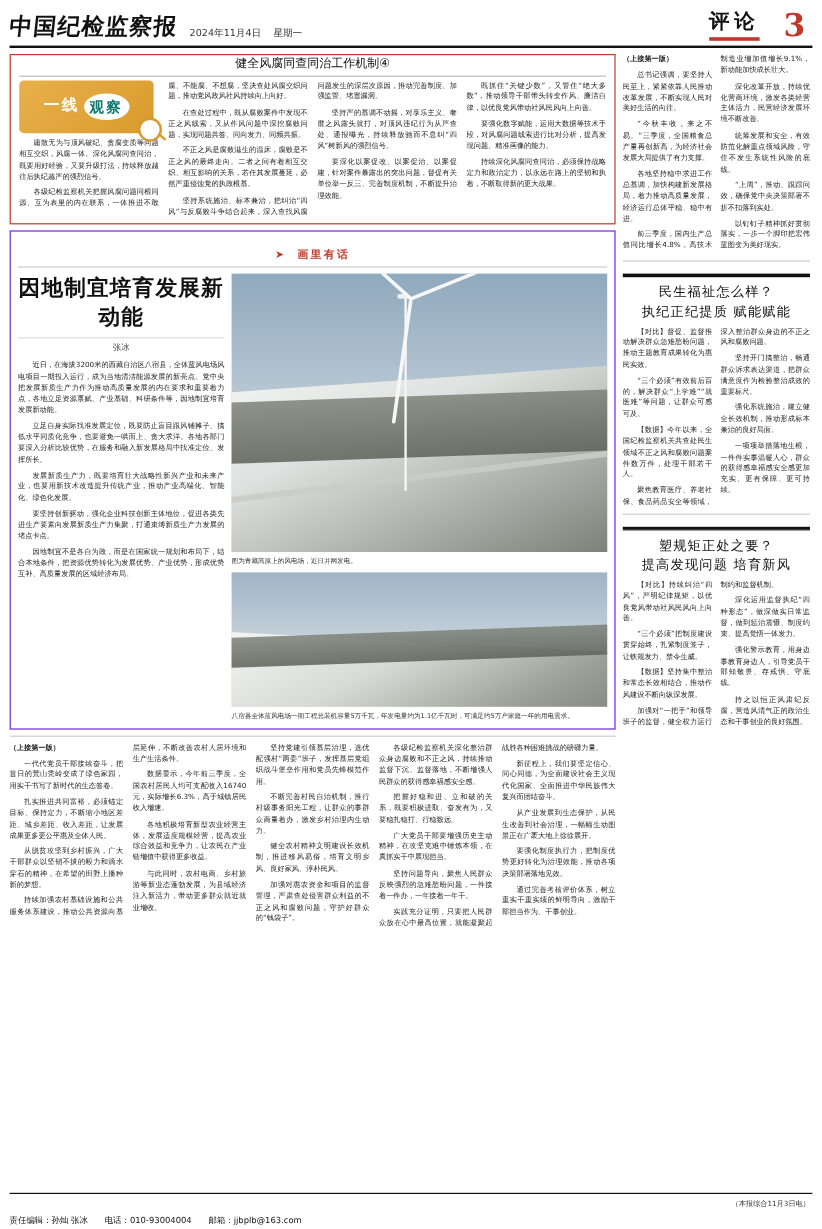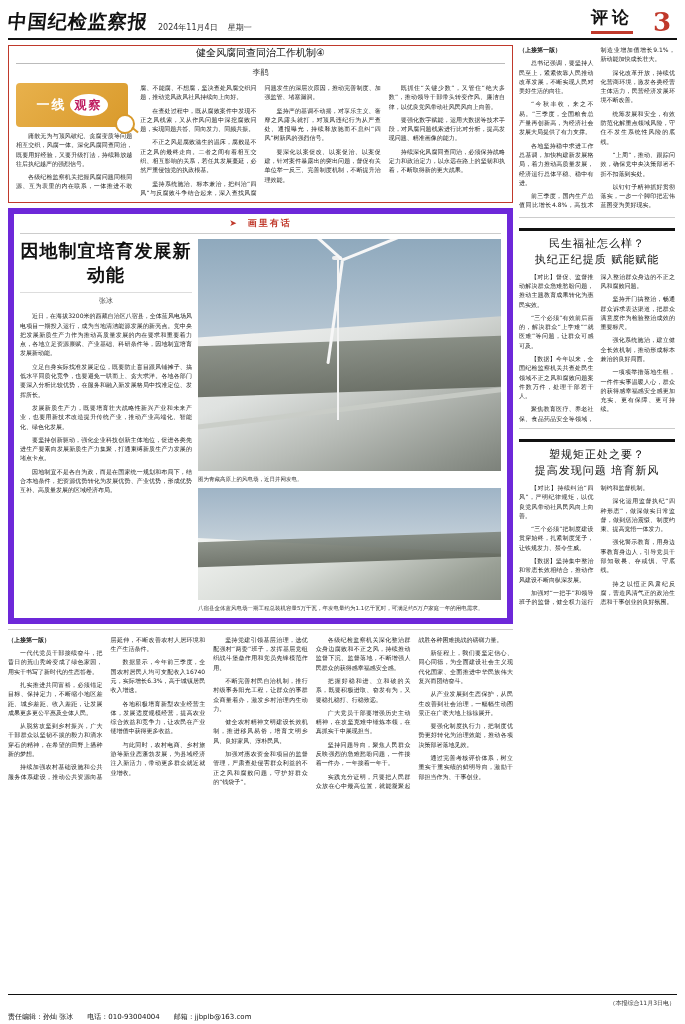--- a/index.html
+++ b/index.html
@@ -76,35 +76,35 @@
   .badge-wrap { margin:0 0 4px 0; }
   .badge {
     width:112px; height:44px;
     background:linear-gradient(135deg,#e8b14c,#d99a2b);
     border-radius:4px;
     display:flex; align-items:center; justify-content:center;
     color:#fff; font-family:"DejaVu Serif",serif; font-weight:bold;
     font-size:13px; letter-spacing:2px; position:relative;
   }
   .badge .b2 {
-    background:#fff; color:#be185d; border-radius:50%;
+    background:#fff; color:#0f766e; border-radius:50%;
     padding:2px 5px; margin-left:3px; font-size:12px;
   }
   .badge .mag {
     position:absolute; right:-7px; bottom:-7px;
     width:20px; height:20px; border:2px solid #d99a2b; border-radius:50%;
     background:#fff;
   }
   .badge .mag:after{
     content:""; position:absolute; width:8px; height:2px; background:#d99a2b;
     right:-6px; bottom:1px; transform:rotate(40deg);
   }
 
   
-  .pic-box { border:6px solid #6d28d9; padding:3px 6px 6px 6px; }
+  .pic-box { border:1px solid #6d28d9; padding:13px 6px 6px 6px; }
   .pic-head {
     text-align:center; font-size:9px; color:#c0392b; font-weight:bold;
     border-bottom:1px solid #ccc; padding-bottom:3px; margin-bottom:5px;
     letter-spacing:2px;
   }
   .pic-head .flag { color:#c0392b; margin-right:4px; }
   .pic-grid { display:flex; gap:6px; }
   .pic-left { width:172px; }
   .pic-title {
     font-family:"DejaVu Serif", serif; font-weight:bold;
@@ -214,21 +214,20 @@
     </div>
     <div class="page-no">3</div>
   </div>
 
   <div class="body-grid">
 
     <div class="col-main">
 
       <div class="lead-box">
         <div class="kicker">健全风腐同查同治工作机制④</div>
-        <div class="byline">李鹃</div>
         <div class="lead-cols">
           <div class="badge-wrap">
             <div class="badge">
               <span>一线</span>
               <span class="b2">观察</span>
               <span class="mag"></span>
             </div>
           </div>
           <p>庸散无为与顶风破纪、贪腐变质等问题相互交织，风腐一体。深化风腐同查同治，既要用好经验，又要升级打法，持续释放越往后执纪越严的强烈信号。</p>
           <p>各级纪检监察机关把握风腐问题同根同源、互为表里的内在联系，一体推进不敢腐、不能腐、不想腐，坚决查处风腐交织问题，推动党风政风社风持续向上向好。</p>

